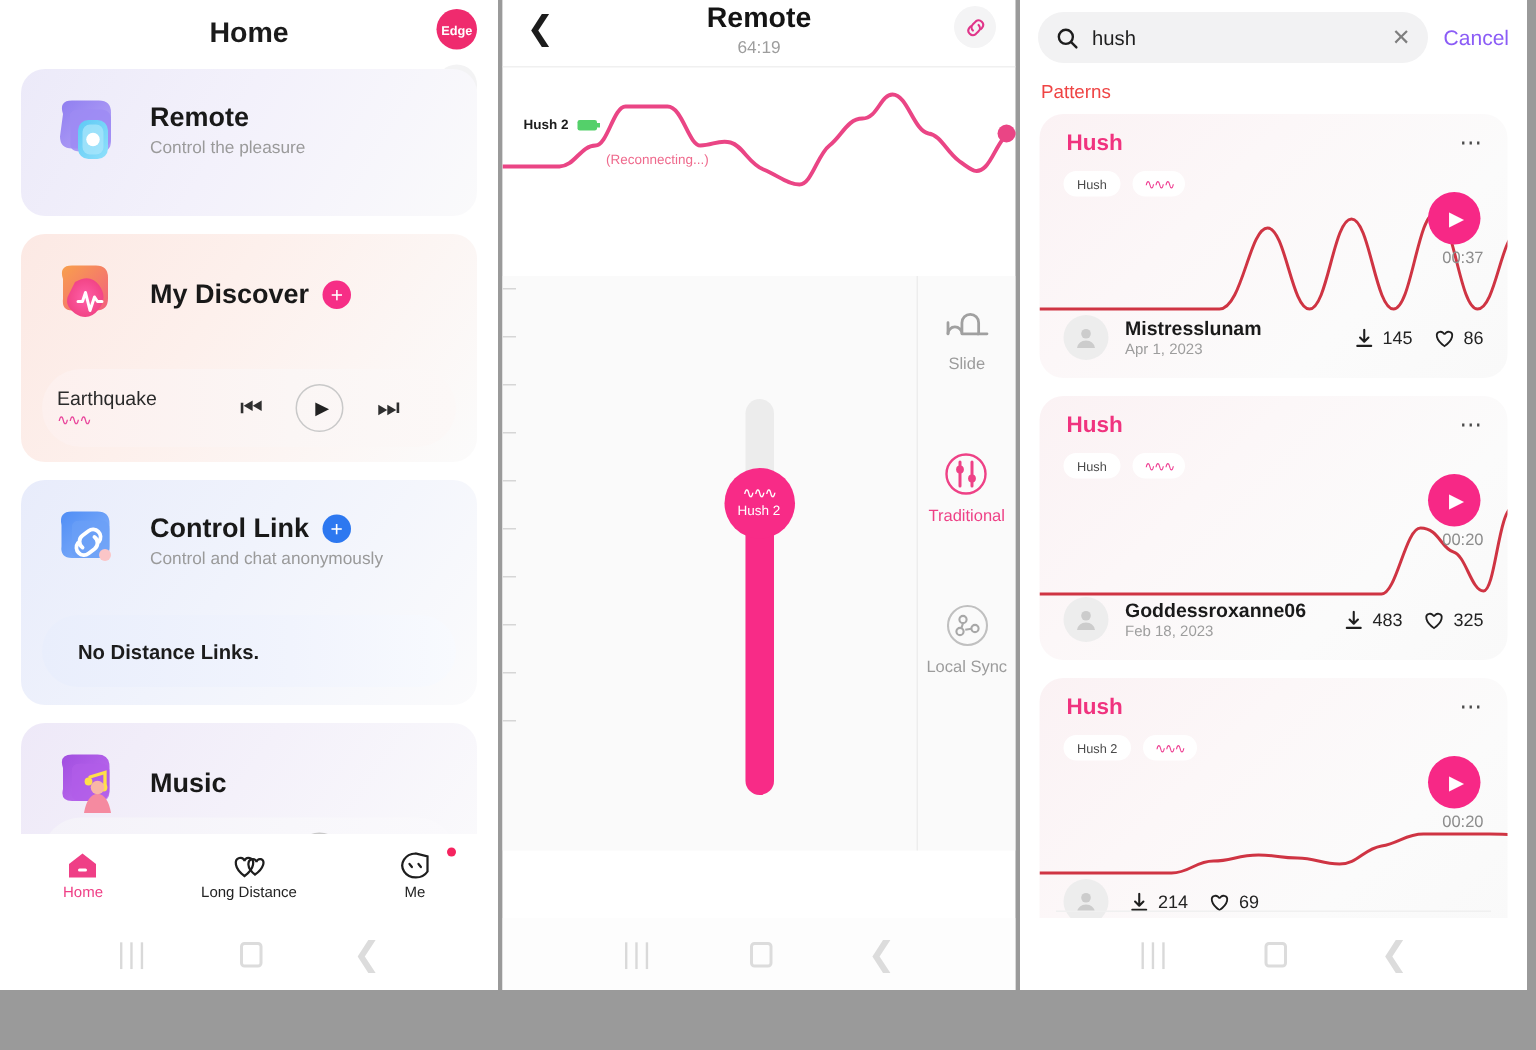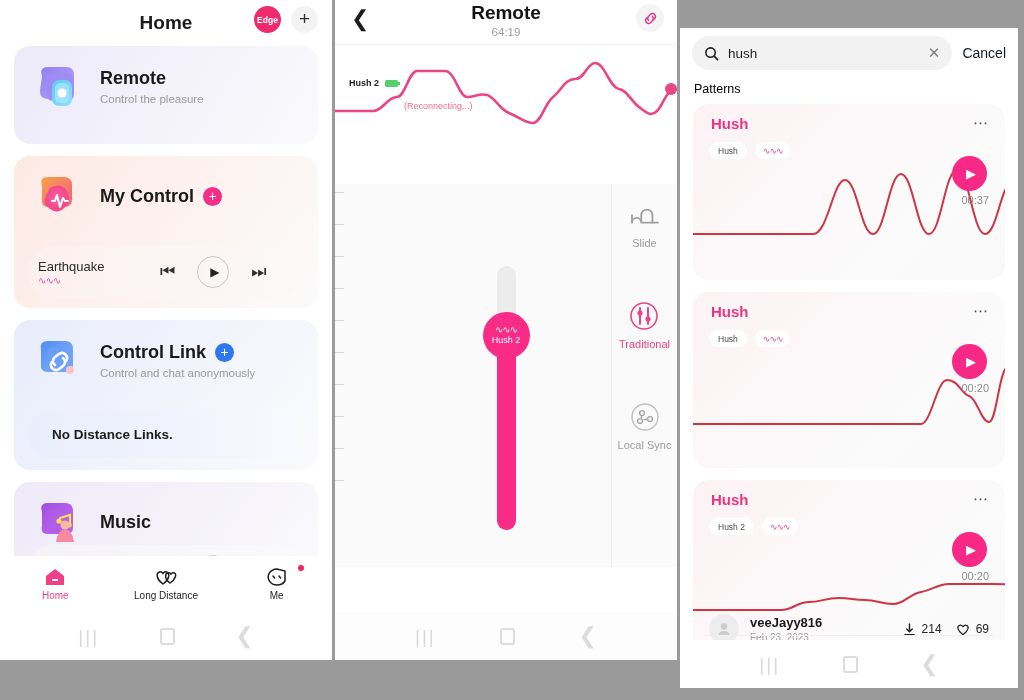--- a/index.html
+++ b/index.html
@@ -8,41 +8,41 @@
     font-family: "Liberation Sans", sans-serif;
     background: #9a9a9a;
     overflow: hidden;
   }
   .screens { display: flex; width: 1024px; height: 700px; }
 
   
   .panel { position: relative; height: 660px; background: #ffffff; overflow: hidden; }
   .p-left   { width: 335px; border-right: 3px solid #9a9a9a; }
   .p-mid    { width: 345px; border-right: 3px solid #9a9a9a; }
-  .p-right  { width: 338px; margin-top: 28px; }
+  .p-right  { width: 338px; }
 
   
   .navbar {
     position: absolute; left: 0; bottom: 0; width: 100%; height: 48px;
     background: #ffffff; display: flex; align-items: center;
     justify-content: space-around; padding: 0 48px;
   }
   .navbar.shaded { background: #fdfdfd; }
   .nv { color: #d9d9d9; font-size: 20px; line-height: 1; }
   .nv-recents { letter-spacing: 2px; font-size: 19px; }
   .nv-home { width: 15px; height: 17px; border: 2px solid #dcdcdc; border-radius: 3px; }
   .nv-back { font-size: 22px; color: #dcdcdc; }
 
   
   .home-header {
     height: 46px; display: flex; align-items: center; justify-content: center;
     position: relative;
   }
   .home-title { font-size: 19px; font-weight: bold; color: #1b1b1b; }
-  .hdr-right { position: absolute; right: 14px; top: 6px; display: flex; gap: 10px; align-items: flex-start; }
+  .hdr-right { position: absolute; right: 14px; top: 6px; display: flex; gap: 10px; align-items: flex-start; flex-direction: column; }
   .edge-badge {
     width: 27px; height: 27px; border-radius: 50%;
     background: #ef2b6e; color: #fff; font-size: 8.5px; font-weight: bold;
     display: flex; align-items: center; justify-content: center;
   }
   .plus-btn {
     width: 27px; height: 27px; border-radius: 50%; background: #f3f3f4;
     display: flex; align-items: center; justify-content: center;
     font-size: 19px; color: #303030; line-height: 1; padding-bottom: 2px;
   }
@@ -149,22 +149,22 @@
   .mode.sel .mode-label { color: #ee4186; }
 
   
   .search-row { display: flex; align-items: center; gap: 10px; padding: 8px 12px 6px 12px; }
   .search-box {
     flex: 1; height: 34px; border-radius: 17px; background: #f2f2f3;
     display: flex; align-items: center; padding: 0 12px; gap: 9px;
   }
   .search-val { flex: 1; font-size: 13.5px; color: #1f1f1f; }
   .search-clear { font-size: 15px; color: #7e7e7e; }
-  .cancel-btn { font-size: 14px; color: #0f172a; }
-  .sec-label { font-size: 12.5px; color: #000000; padding: 6px 0 8px 14px; }
+  .cancel-btn { font-size: 14px; color: #8b5cf6; }
+  .sec-label { font-size: 12.5px; color: #ef4444; padding: 6px 0 8px 14px; }
 
   .pat-card {
     margin: 0 13px 12px 13px; border-radius: 16px; position: relative; height: 176px;
     background: linear-gradient(135deg,#fbf2f4 0%,#fcf7f8 35%,#fbfbfb 70%,#f9f9f9 100%);
     overflow: hidden;
   }
   .pc-title { position: absolute; left: 18px; top: 11px; font-size: 15px; font-weight: bold; color: #f0337f; }
   .pc-dots { position: absolute; right: 16px; top: 10px; font-size: 15px; color: #4a4a4a; letter-spacing: 1px; }
   .pc-tags { position: absolute; left: 16px; top: 38px; display: flex; gap: 8px; }
   .pc-tag {
@@ -246,21 +246,21 @@
                   <stop offset="1" stop-color="#ef3f7f"></stop>
                 </radialGradient>
               </defs>
             <path d="M12 18 q-3 -9 6 -9 l16 0 q8 0 8 8 l0 14 q0 8 -8 8 l-16 0 q-7 0 -6 -8 z" fill="url(#gp1)"></path>
             <path d="M20 20 q10 -6 16 2 q6 8 0 16 q-7 9 -16 3 q-8 -6 -4 -13 z" fill="url(#gp2)"></path>
             <path d="M22 33 l3 0 l2 -6 l3 12 l3 -9 l2 3 l3 0" stroke="#ffffff" stroke-width="2" fill="none" stroke-linecap="round" stroke-linejoin="round"></path>
           </svg>
         </div>
         <div class="card-text">
           <div class="card-title">
-            <span>My Control</span>
+            <span>My Discover</span>
             <span class="mini-plus pink">+</span>
           </div>
         </div>
       </div>
       <div class="player-row">
         <div class="player-bg pat"></div>
         <div class="track-name">
           <div>Earthquake</div>
           <div class="track-wave">∿∿∿</div>
         </div>
@@ -483,34 +483,82 @@
       <div class="pc-dots">⋯</div>
       <div class="pc-tags">
         <span class="pc-tag">Hush</span>
         <span class="pc-tag wavetag">∿∿∿</span>
       </div>
       <svg class="pc-wave" viewBox="0 0 440 86" preserveAspectRatio="none">
         <path id="w0" fill="none" stroke="#cf3443" stroke-width="2" stroke-linejoin="round" stroke-linecap="round" d="M0,74 L120,74 C135,74 140,20 152,20 C164,20 168,74 180,74 C192,74 196,14 208,14 C220,14 224,74 236,74 C248,74 252,10 264,10 C276,10 280,74 292,74 C304,74 308,24 318,24 C328,24 332,74 342,74 C352,74 356,18 366,18 C376,18 380,74 390,74 C399,74 404,34 412,34 C420,34 424,72 432,74"></path>
       </svg>
       <div class="pc-play">▶</div>
       <div class="pc-dur">00:37</div>
+      <div class="pc-foot">
+        <span class="pc-avatar">
+          <svg width="16" height="16" viewBox="0 0 16 16">
+              <circle cx="8" cy="5.5" r="3.2" fill="#cccccc"></circle>
+              <path d="M2 15 q1 -5 6 -5 q5 0 6 5 z" fill="#cccccc"></path>
+            </svg>
+        </span>
+        <span class="pc-who">
+          <div class="pc-user">Mistresslunam</div>
+          <div class="pc-date">Apr 1, 2023</div>
+        </span>
+        <span class="pc-stat">
+          <svg width="13" height="13" viewBox="0 0 14 14">
+              <path d="M7 1 L7 9 M4 6.5 L7 9.5 L10 6.5 M2 12.5 L12 12.5" stroke="#1f1f1f" stroke-width="1.5" fill="none" stroke-linecap="round" stroke-linejoin="round"></path>
+            </svg>
+          <span>145</span>
+        </span>
+        <span class="pc-stat">
+          <svg width="14" height="13" viewBox="0 0 16 14">
+              <path d="M8 13 C1 8 1 3 4.2 2.2 C6.3 1.6 8 3.6 8 4.4 C8 3.6 9.7 1.6 11.8 2.2 C15 3 15 8 8 13 Z" fill="none" stroke="#1f1f1f" stroke-width="1.4"></path>
+            </svg>
+          <span>86</span>
+        </span>
+      </div>
     </div>
 
     <div class="pat-card">
       <div class="pc-title">Hush</div>
       <div class="pc-dots">⋯</div>
       <div class="pc-tags">
         <span class="pc-tag">Hush</span>
         <span class="pc-tag wavetag">∿∿∿</span>
       </div>
       <svg class="pc-wave" viewBox="0 0 440 86" preserveAspectRatio="none">
         <path id="w1" fill="none" stroke="#cf3443" stroke-width="2" stroke-linejoin="round" stroke-linecap="round" d="M0,76 L228,76 C238,76 244,32 254,32 C266,32 268,46 276,48 C284,50 288,74 296,74 C304,74 306,18 316,18 C326,18 330,44 338,50 C346,56 352,56 360,60 C368,64 374,66 380,68"></path>
       </svg>
       <div class="pc-play">▶</div>
       <div class="pc-dur">00:20</div>
+      <div class="pc-foot">
+        <span class="pc-avatar">
+          <svg width="16" height="16" viewBox="0 0 16 16">
+              <circle cx="8" cy="5.5" r="3.2" fill="#cccccc"></circle>
+              <path d="M2 15 q1 -5 6 -5 q5 0 6 5 z" fill="#cccccc"></path>
+            </svg>
+        </span>
+        <span class="pc-who">
+          <div class="pc-user">Goddessroxanne06</div>
+          <div class="pc-date">Feb 18, 2023</div>
+        </span>
+        <span class="pc-stat">
+          <svg width="13" height="13" viewBox="0 0 14 14">
+              <path d="M7 1 L7 9 M4 6.5 L7 9.5 L10 6.5 M2 12.5 L12 12.5" stroke="#1f1f1f" stroke-width="1.5" fill="none" stroke-linecap="round" stroke-linejoin="round"></path>
+            </svg>
+          <span>483</span>
+        </span>
+        <span class="pc-stat">
+          <svg width="14" height="13" viewBox="0 0 16 14">
+              <path d="M8 13 C1 8 1 3 4.2 2.2 C6.3 1.6 8 3.6 8 4.4 C8 3.6 9.7 1.6 11.8 2.2 C15 3 15 8 8 13 Z" fill="none" stroke="#1f1f1f" stroke-width="1.4"></path>
+            </svg>
+          <span>325</span>
+        </span>
+      </div>
     </div>
 
     <div class="pat-card">
       <div class="pc-title">Hush</div>
       <div class="pc-dots">⋯</div>
       <div class="pc-tags">
         <span class="pc-tag">Hush 2</span>
         <span class="pc-tag wavetag">∿∿∿</span>
       </div>
       <svg class="pc-wave" viewBox="0 0 440 86" preserveAspectRatio="none">
@@ -518,24 +566,20 @@
       </svg>
       <div class="pc-play">▶</div>
       <div class="pc-dur">00:20</div>
       <div class="pc-foot">
         <span class="pc-avatar">
           <svg width="16" height="16" viewBox="0 0 16 16">
               <circle cx="8" cy="5.5" r="3.2" fill="#cccccc"></circle>
               <path d="M2 15 q1 -5 6 -5 q5 0 6 5 z" fill="#cccccc"></path>
             </svg>
         </span>
-        <span class="pc-who">
-          <div class="pc-user">veeJayy816</div>
-          <div class="pc-date">Feb 23, 2023</div>
-        </span>
         <span class="pc-stat">
           <svg width="13" height="13" viewBox="0 0 14 14">
               <path d="M7 1 L7 9 M4 6.5 L7 9.5 L10 6.5 M2 12.5 L12 12.5" stroke="#1f1f1f" stroke-width="1.5" fill="none" stroke-linecap="round" stroke-linejoin="round"></path>
             </svg>
           <span>214</span>
         </span>
         <span class="pc-stat">
           <svg width="14" height="13" viewBox="0 0 16 14">
               <path d="M8 13 C1 8 1 3 4.2 2.2 C6.3 1.6 8 3.6 8 4.4 C8 3.6 9.7 1.6 11.8 2.2 C15 3 15 8 8 13 Z" fill="none" stroke="#1f1f1f" stroke-width="1.4"></path>
             </svg>

